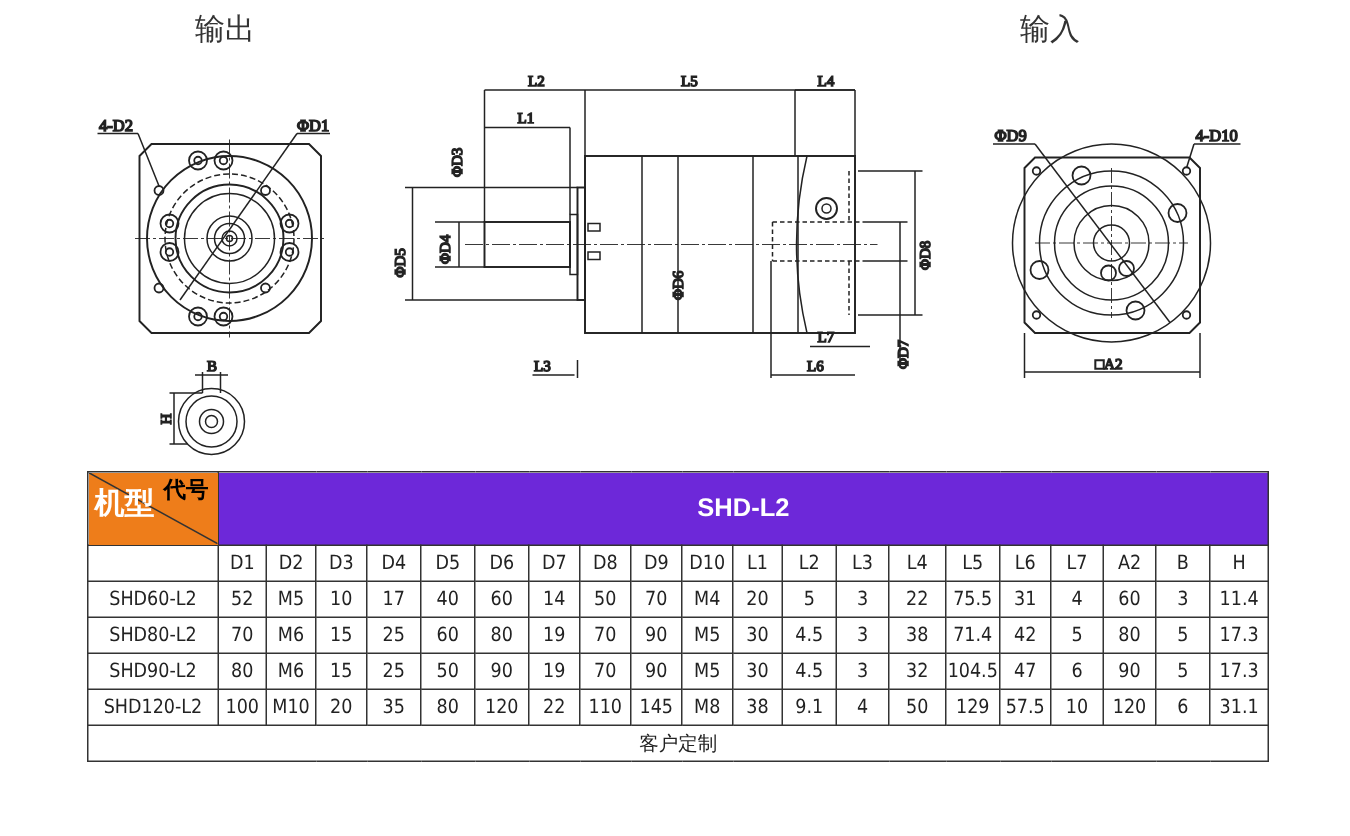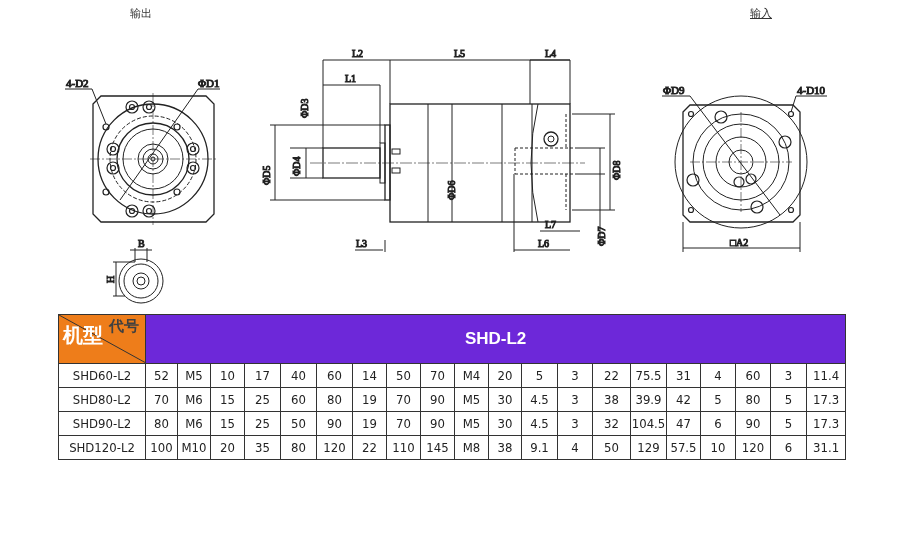--- a/index.html
+++ b/index.html
@@ -1,35 +1,35 @@
 <!DOCTYPE html>
 <html><head>
 <meta charset="utf-8">
 <style>
   html,body{margin:0;padding:0;background:#fff;}
   body{width:900px;height:557px;position:relative;overflow:hidden;font-family:"DejaVu Sans","Liberation Sans",sans-serif;color:#222;}
-  .view-title{position:absolute;font-family:"DejaVu Serif","Liberation Serif",serif;font-size:11px;color:#333;}
+  .view-title{position:absolute;font-family:"DejaVu Serif","Liberation Serif",serif;font-size:20px;color:#333;}
   svg.drawing{position:absolute;left:0;top:0;}
   svg text{font-family:"Liberation Serif","DejaVu Serif",serif;fill:#333;}
   table.spec{position:absolute;left:58px;top:314px;border-collapse:collapse;table-layout:fixed;width:787px;}
   table.spec td{border:1.5px solid #333;text-align:center;font-family:"DejaVu Sans Condensed","DejaVu Sans","Liberation Sans",sans-serif;font-size:13px;color:#222;padding:0;height:23px;white-space:nowrap;overflow:hidden;}
   table.spec tr.hdr td{height:23px;}
   td.corner{background:#ee7d1a;position:relative;height:48px !important;border-color:#333;}
-  td.corner .code{position:absolute;right:6px;top:2px;color:#404040;font-weight:bold;font-size:15px;}
+  td.corner .code{position:absolute;right:6px;top:2px;color:#000000;font-weight:bold;font-size:15px;}
   td.corner .model{position:absolute;left:4px;bottom:14px;color:#fff;font-weight:bold;font-size:20px;}
   td.corner svg{position:absolute;left:0;top:0;}
   td.series{background:#6d28d9;color:#fff !important;font-weight:bold;font-size:17px !important;font-family:"Liberation Sans","DejaVu Sans",sans-serif !important;}
   td.model-cell{font-size:13px;}
   td.footer{height:22px;font-size:15px;}
 </style>
 </head>
 <body>
 
 <div class="view-title" style="left:130px;top:6px;">输出</div>
-<div class="view-title" style="left:750px;top:6px;text-decoration:underline;">输入</div>
+<div class="view-title" style="left:680px;top:6px;">输入</div>
 
 <svg class="drawing" width="900" height="310" viewBox="0 0 900 310" stroke="#222" fill="none" stroke-width="1">
 
   <g>
     <polygon points="93,104 101,96 206,96 214,104 214,214 206,222 101,222 93,214" stroke-width="1.3"></polygon>
     <circle cx="153" cy="159" r="55" stroke-width="1.3"></circle>
     <circle cx="153" cy="159" r="43" stroke-dasharray="4,2"></circle>
     <circle cx="153" cy="159" r="36" stroke-width="1.3"></circle>
     <circle cx="153" cy="159" r="30"></circle>
     <circle cx="153" cy="159" r="15"></circle>
@@ -203,20 +203,43 @@
       <tr>
     <td class="corner">
       <svg width="87" height="48">
             <line x1="0" y1="0" x2="87" y2="48" stroke="#333" stroke-width="1"></line>
           </svg>
       <span class="code">代号</span>
       <span class="model">机型</span>
     </td>
     <td class="series" colspan="20">SHD-L2</td>
   </tr>
+  <tr class="hdr">
+    <td></td>
+    <td>D1</td>
+    <td>D2</td>
+    <td>D3</td>
+    <td>D4</td>
+    <td>D5</td>
+    <td>D6</td>
+    <td>D7</td>
+    <td>D8</td>
+    <td>D9</td>
+    <td>D10</td>
+    <td>L1</td>
+    <td>L2</td>
+    <td>L3</td>
+    <td>L4</td>
+    <td>L5</td>
+    <td>L6</td>
+    <td>L7</td>
+    <td>A2</td>
+    <td>B</td>
+    <td>H</td>
+  </tr>
   <tr>
     <td class="model-cell">SHD60-L2</td>
     <td>52</td>
     <td>M5</td>
     <td>10</td>
     <td>17</td>
     <td>40</td>
     <td>60</td>
     <td>14</td>
     <td>50</td>
@@ -242,21 +265,21 @@
     <td>60</td>
     <td>80</td>
     <td>19</td>
     <td>70</td>
     <td>90</td>
     <td>M5</td>
     <td>30</td>
     <td>4.5</td>
     <td>3</td>
     <td>38</td>
-    <td>39.9</td>
+    <td>71.4</td>
     <td>42</td>
     <td>5</td>
     <td>80</td>
     <td>5</td>
     <td>17.3</td>
   </tr>
   <tr>
     <td class="model-cell">SHD90-L2</td>
     <td>80</td>
     <td>M6</td>
@@ -295,14 +318,17 @@
     <td>9.1</td>
     <td>4</td>
     <td>50</td>
     <td>129</td>
     <td>57.5</td>
     <td>10</td>
     <td>120</td>
     <td>6</td>
     <td>31.1</td>
   </tr>
+  <tr>
+    <td class="footer" colspan="21">客户定制</td>
+  </tr>
 </tbody>
   </table>
 
 </body></html>

